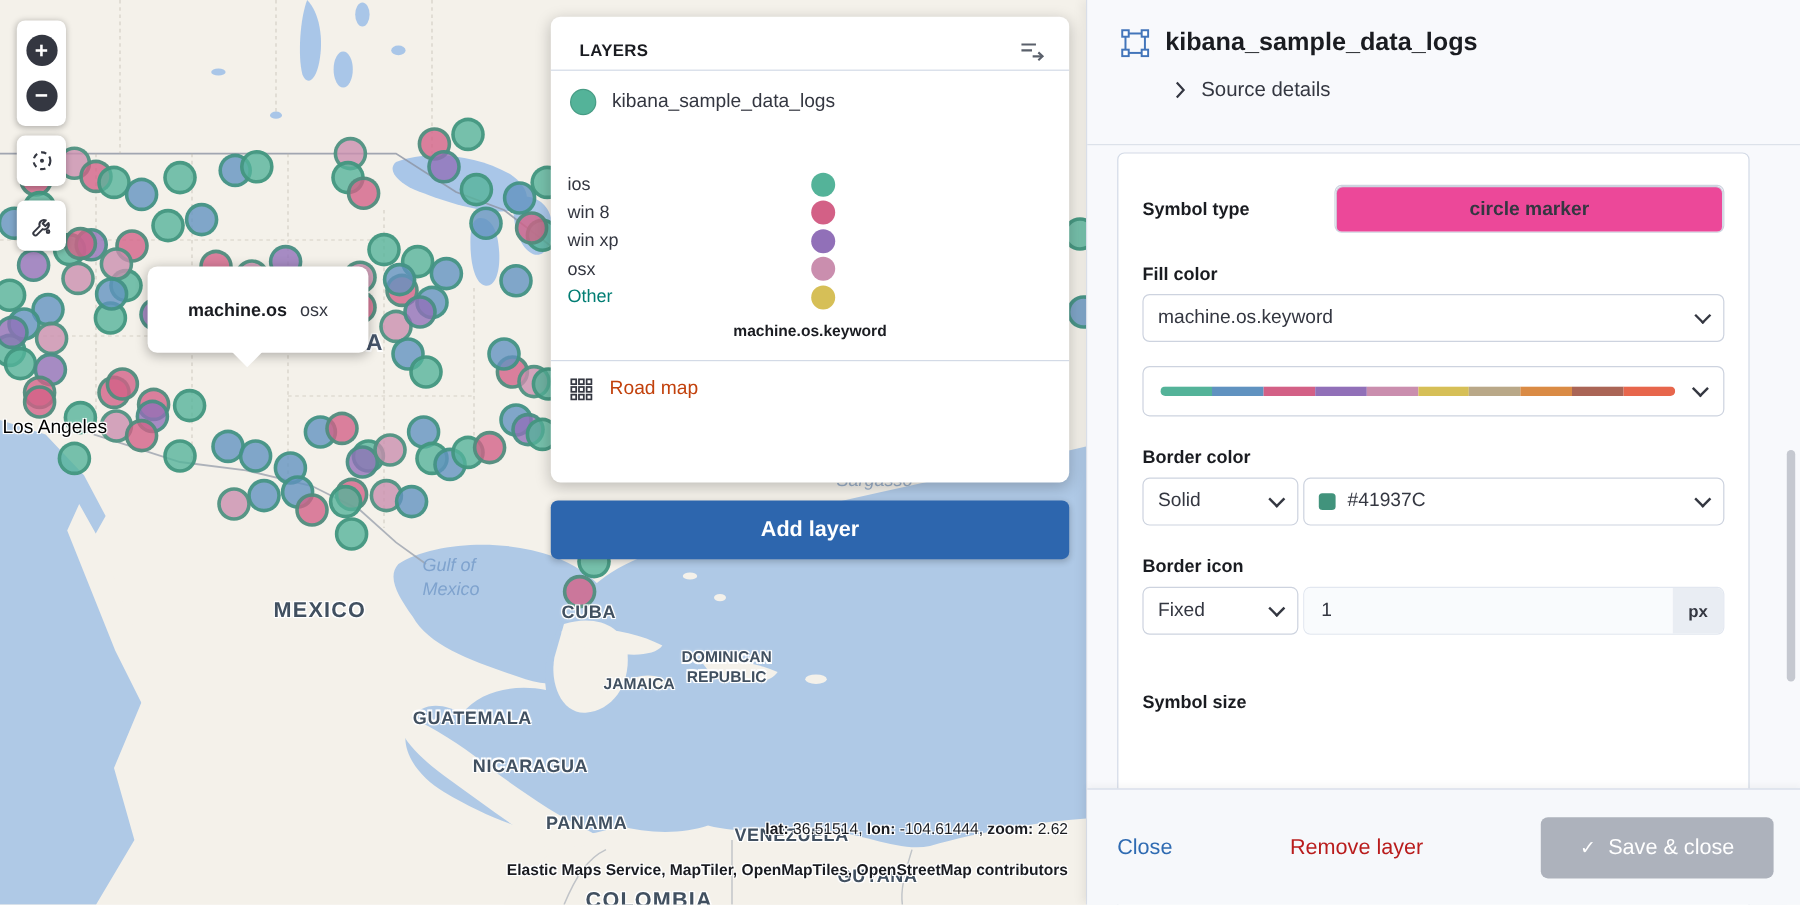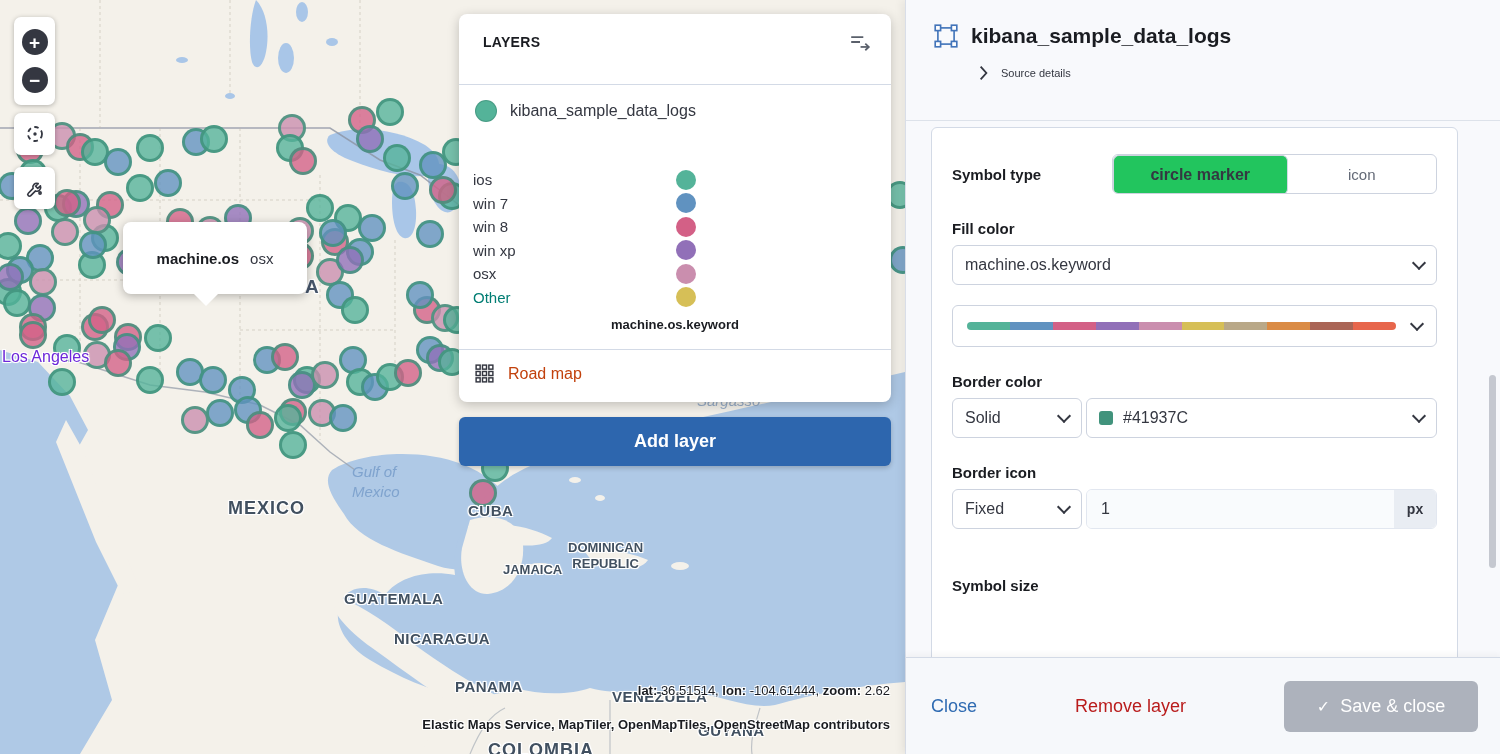--- a/index.html
+++ b/index.html
@@ -13,21 +13,21 @@
   .map { position:absolute; left:0; top:0; width:905px; height:754px; background:#F4F1EA; overflow:hidden; }
   .map svg.terrain { position:absolute; left:0; top:0; }
 
   .dot {
     position:absolute; width:22px; height:22px; border-radius:50%;
     border:3px solid rgba(65,147,124,.85);
   }
 
   .map-label { position:absolute; white-space:pre-line; z-index:3; color:#415060;
     text-shadow:-1px -1px 0 #fff,1px -1px 0 #fff,-1px 1px 0 #fff,1px 1px 0 #fff,0 0 3px #fff; }
-  .map-label.city { font-size:16px; color:#6d28d9; }
+  .map-label.city { font-size:16px; color:#000000; }
   .map-label.big { font-size:19px; font-weight:700; letter-spacing:3px; color:#46556B; }
   .map-label.country { font-size:15px; font-weight:700; letter-spacing:.5px; }
   .map-label.country-sm { font-size:13px; font-weight:700; text-align:center; line-height:1.25; }
   .map-label.country-lg { font-size:18px; font-weight:700; letter-spacing:1px; }
   .map-label.water { font-size:15px; font-style:italic; color:#7FA3CE; text-shadow:none; line-height:1.3; }
   .map-label.water-sm { font-size:15px; font-style:italic; color:#90A7C4; text-shadow:none; opacity:.9; }
 
   
   .map-ctl { position:absolute; background:#fff; border-radius:7px; z-index:6;
     box-shadow:0 1px 5px rgba(0,0,0,.28); display:flex; align-items:center; justify-content:center; }
@@ -42,21 +42,21 @@
     border-radius:8px; box-shadow:0 2px 10px rgba(0,0,0,.28); z-index:5;
     display:flex; align-items:center; justify-content:center; gap:11px; }
   .tooltip:after { content:""; position:absolute; left:70px; bottom:-12px; width:0; height:0;
     border-left:13px solid transparent; border-right:13px solid transparent; border-top:13px solid #fff; }
   .tooltip .fld { font-size:15px; font-weight:700; color:#1A1C21; }
   .tooltip .val { font-size:15px; color:#343741; }
 
   
   .layers { position:absolute; left:459px; top:14px; width:432px; height:388px; background:#fff;
     border-radius:8px; box-shadow:0 3px 12px rgba(0,0,0,.22); z-index:6; }
-  .layers-header { display:flex; align-items:center; padding:17px 20px 31px 24px; border-bottom:1px solid #D3DAE6; }
+  .layers-header { display:flex; align-items:center; padding:17px 20px 5px 24px; border-bottom:1px solid #D3DAE6; }
   .layers-title { font-size:14px; font-weight:700; color:#1A1C21; letter-spacing:.3px; }
   .layers-collapse { margin-left:auto; cursor:pointer; display:flex; }
   .layer-row { display:flex; align-items:center; gap:13px; padding:15px 16px 14px 16px; cursor:pointer; }
   .layer-dot { width:20px; height:20px; border-radius:50%; background:#54B399; border:1px solid rgba(65,147,124,.7); }
   .layer-name { font-size:16px; color:#343741; }
   .legend { margin-top:32px; }
   .legend-row { position:relative; height:23.5px; display:flex; align-items:center; padding-left:14px; }
   .legend-label { font-size:15px; color:#343741; }
   .legend-label.accent { color:#017D73; cursor:pointer;text-align:right; }
   .legend-swatch { position:absolute; left:217px; top:1.5px; width:20px; height:20px; border-radius:50%; }
@@ -77,34 +77,34 @@
   .map-attrib { position:absolute; right:15px; top:717px; z-index:5; font-size:13px; font-weight:700; color:#1A1C21;
     text-shadow:-1px -1px 0 #fff,1px -1px 0 #fff,-1px 1px 0 #fff,1px 1px 0 #fff; }
 
   
   .flyout { position:absolute; left:905px; top:0; width:595px; height:754px; background:#F8F9FC;
     border-left:1px solid #D9DEE8; box-shadow:-4px 0 8px rgba(0,0,0,.05); }
   .fl-head { padding:24px 0 0 28px; }
   .fl-title-row { display:flex; align-items:center; gap:13px; }
   .fl-title { font-size:21px; font-weight:600; color:#1A1C21; }
   .fl-source-row { display:flex; align-items:center; gap:12px; margin:17px 0 0 44px; cursor:pointer; }
-  .fl-source { font-size:11px; color:#343741; }
+  .fl-source { font-size:17px; color:#343741; }
   .fl-divider { position:absolute; left:0; top:120px; width:595px; border-top:1px solid #DDE2EA; }
 
   .card { position:absolute; left:25px; top:127px; width:485px; height:600px; background:#fff;
     border:1px solid #D3DAE6; border-radius:6px; padding:26px 20px; }
   .card h2 { margin:0 0 28px 0; font-size:18px; font-weight:700; color:#1A1C21; }
 
   .frow { display:flex; align-items:center; }
   .flabel { width:160px; font-size:15px; font-weight:600; color:#1A1C21; flex:none; }
   .flabel-block { font-size:15px; font-weight:600; color:#1A1C21; margin-top:26px; }
 
   .btn-group { flex:1; height:38px; border:1px solid #CDD3DF; border-radius:6px; overflow:hidden; display:flex; background:#fff; }
   .seg { flex:1; display:flex; align-items:center; justify-content:center; font-size:15px; cursor:pointer; }
-  .seg.sel { background:#22c55e; font-weight:600; color:#343741; border-right:1px solid #D3DAE6; }
+  .seg.sel { background:#ec4899; font-weight:600; color:#343741; border-right:1px solid #D3DAE6; }
   .seg.unsel { color:#646A77; }
 
   .ctrl-row { display:flex; gap:4px; margin-top:8px; }
   .sel { height:38px; border:1px solid #CDD3DF; border-radius:6px; background:#fff; display:flex;
     align-items:center; padding:0 12px; font-size:16px; color:#343741; cursor:pointer; }
   .sel.small { width:104px; flex:none; }
   .sel.grow { flex:1; }
   .chev { width:8px; height:8px; border-right:2px solid #343741; border-bottom:2px solid #343741;
     transform:rotate(45deg); margin-left:auto; margin-top:-4px; flex:none; }
   .swatch { width:14px; height:14px; border-radius:3px; background:#41937C; margin-right:10px; flex:none; }
@@ -362,24 +362,20 @@
     <div class="layer-row">
       <span class="layer-dot"></span>
       <span class="layer-name">kibana_sample_data_logs</span>
     </div>
     <div class="legend" id="legend-rows">
         <div class="legend-row">
           <span class="legend-label">ios</span>
           <span class="legend-swatch" style="background: rgb(84, 179, 153);"></span>
         </div>
         <div class="legend-row">
-          <span class="legend-label">win 7</span>
-          <span class="legend-swatch" style="background: rgb(96, 146, 192);"></span>
-        </div>
-        <div class="legend-row">
           <span class="legend-label">win 8</span>
           <span class="legend-swatch" style="background: rgb(211, 96, 134);"></span>
         </div>
         <div class="legend-row">
           <span class="legend-label">win xp</span>
           <span class="legend-swatch" style="background: rgb(145, 112, 184);"></span>
         </div>
         <div class="legend-row">
           <span class="legend-label">osx</span>
           <span class="legend-swatch" style="background: rgb(202, 142, 174);"></span>
@@ -437,21 +433,20 @@
     </div>
   </div>
   <div class="fl-divider"></div>
 
   <div class="card">
 
     <div class="frow">
       <span class="flabel">Symbol type</span>
       <div class="btn-group">
         <div class="seg sel">circle marker</div>
-        <div class="seg unsel">icon</div>
       </div>
     </div>
 
     <div class="flabel-block">Fill color</div>
     <div class="ctrl-row">
       <div class="sel grow">
         <span>machine.os.keyword</span>
         <span class="chev"></span>
       </div>
     </div>

